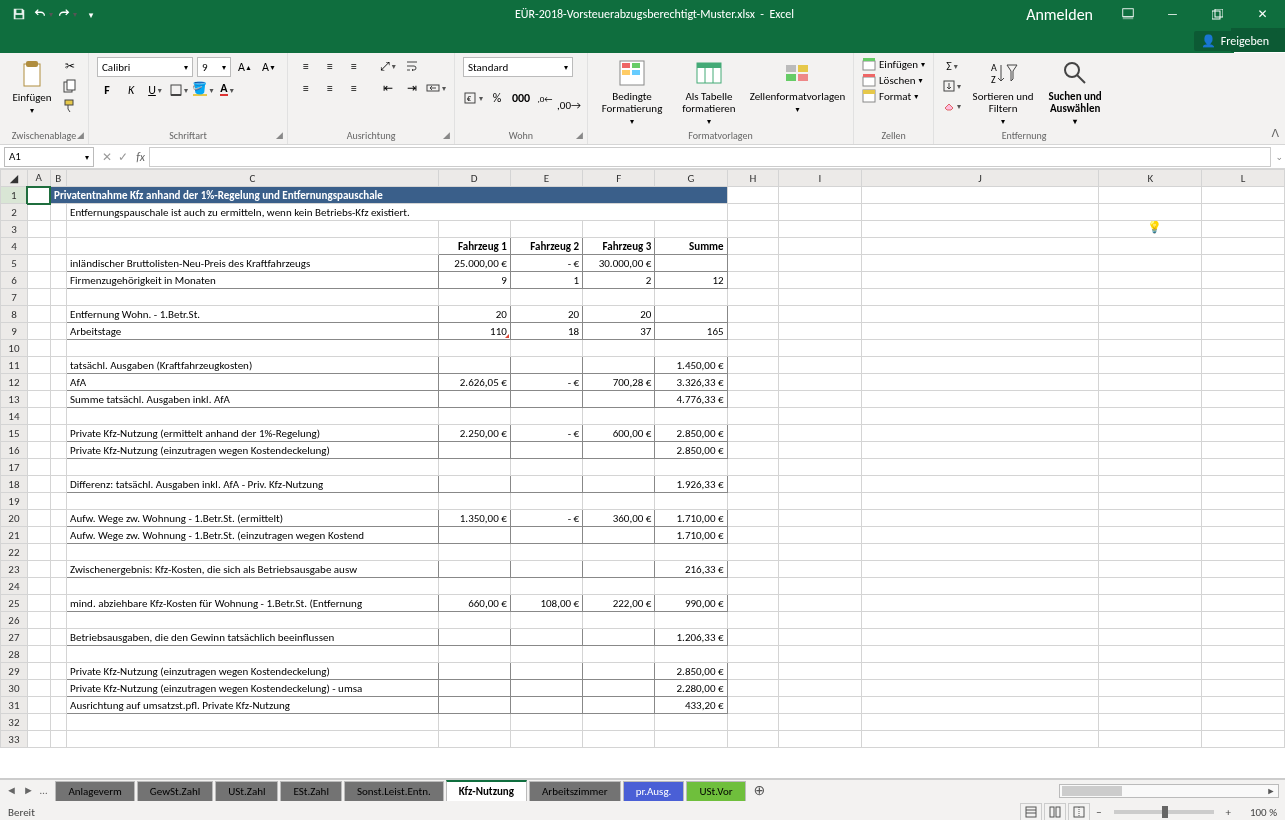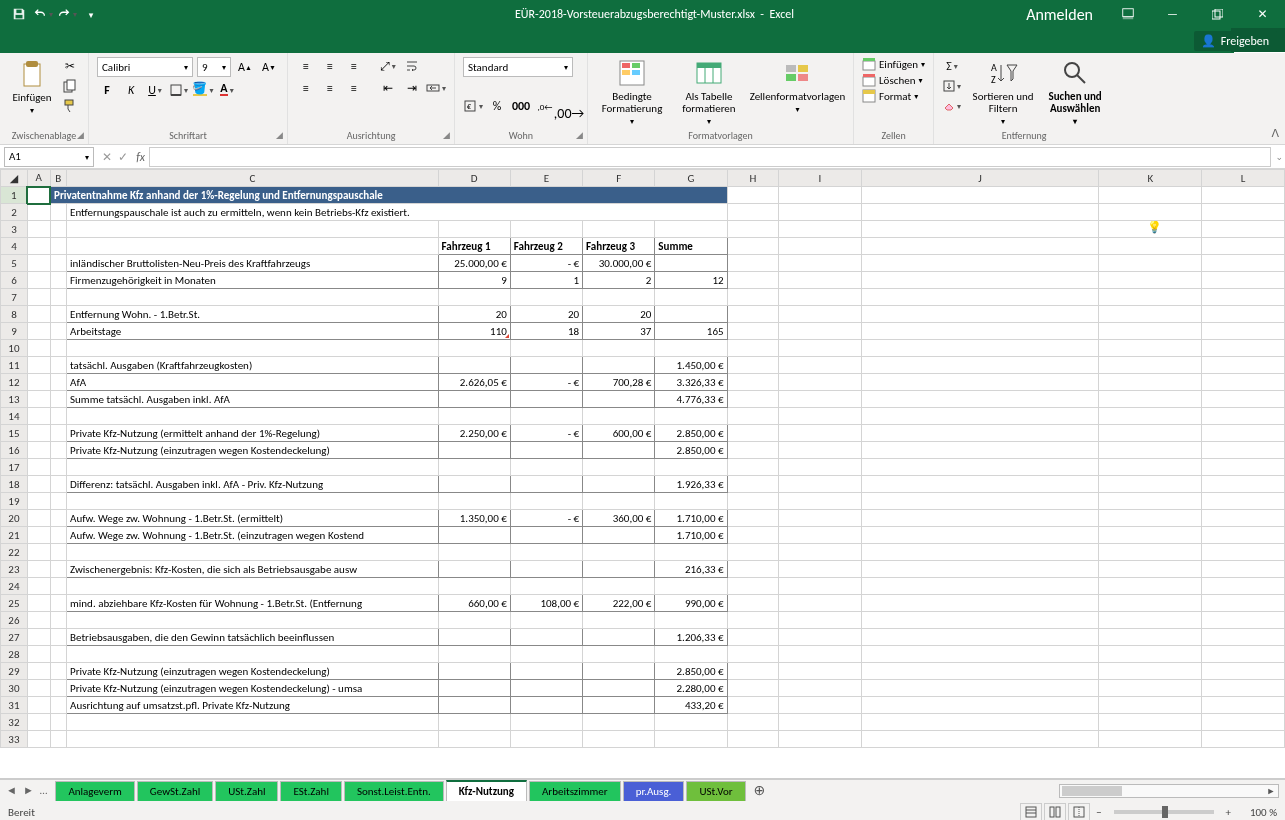--- a/index.html
+++ b/index.html
@@ -49,32 +49,32 @@
 
 
 .grid-wrap { position: relative; height: 610px; overflow: hidden; border-bottom: 1px solid #ccc;}
 table.grid { border-collapse: collapse; table-layout: fixed; width: 1285px; }
 table.grid th, table.grid td { border: 1px solid #d4d4d4; height: 17px; font-size: 11px; padding: 0 3px; overflow: hidden; white-space: nowrap; }
 table.grid th { background: #eceae8; font-weight: normal; color: #333; text-align: center; position: sticky; top: 0; }
 table.grid th.rowhdr { background: #eceae8; text-align: center; width: 26px; }
 .col-A{width:22px;} .col-B{width:16px;} .col-C{width:360px;} .col-D{width:70px;} .col-E{width:70px;} .col-F{width:70px;} .col-G{width:70px;} .col-H{width:50px;} .col-I{width:80px;} .col-J{width:230px;} .col-K{width:100px;} .col-L{width:80px;}
 .hdr-title { background: #3a5f8a; color: #fff; font-weight: bold; }
 .num { text-align: right; }
-td.bhdr { border:1px solid #888 !important; text-align:left; font-weight:bold; }
+td.bhdr { border:1px solid #888 !important; text-align:right; font-weight:bold; }
 td.bcell { border:1px solid #888 !important; }
 .triangle { position: relative; }
 .triangle::after { content:""; position:absolute; bottom:1px; right:1px; width:0; height:0; border-left:4px solid transparent; border-bottom:4px solid #d43; }
 tr.sel th.rowhdr { background:#d9e6d5; }
 
 
 .sheetbar { height: 22px; background: #f3f2f1; display: flex; align-items: center; border-top: 1px solid #ccc; font-size: 11px; }
 .navtabs { display:flex; gap:2px; padding:0 4px; color:#666;}
 .navtabs span{cursor:pointer; padding:0 2px;}
 .sheettab { padding: 3px 12px; border: 1px solid #bbb; border-bottom: none; margin-left: 2px; cursor: pointer; }
-.st-yellow { background: #22c55e; }
+.st-yellow { background: #737373; }
 .st-active { background: #fff; font-weight: bold; border-top: 2px solid #0f6e3e; }
 .st-blue { background: #4a5fd6; color: #fff; }
 .st-green { background: #6fbf3c; }
 .addsheet { padding: 0 8px; font-size: 14px; color: #555; cursor:pointer;}
 .hscroll-area { flex:1; display:flex; align-items:center; justify-content:flex-end; padding-right:6px;}
 .hscroll { width:220px; height:14px; border:1px solid #bbb; background:#f9f9f9; position:relative;}
 .hscroll .thumb{ position:absolute; left:2px; top:1px; width:60px; height:10px; background:#ccc;}
 .hscroll .arr{position:absolute; top:0; width:14px; height:12px; text-align:center; font-size:9px; color:#555;}
 .hscroll .arr.l{left:0;} .hscroll .arr.r{right:0;}
 
@@ -253,41 +253,41 @@
               <rect x="1" y="4" width="12" height="6" fill="none" stroke="#444"></rect>
               <path d="M4 7h6M4 7l2-2m-2 2 2 2" stroke="#444" fill="none"></path>
             </svg>
           </div>
       </div>
     </div>
     <div class="label"><span>Ausrichtung</span><span class="dlg">◢</span></div>
   </div>
 
   <div class="ribbon-group">
-    <div class="rg-col" style="gap:20px;">
+    <div class="rg-col" style="gap:12px;">
       <div class="fontname" style="width:110px;">
           <span>Standard</span>
           <span style="font-size:8px;">▾</span>
         </div>
       <div class="rg-row">
         <div class="smallbtn dd">
             <svg width="14" height="14" viewBox="0 0 14 14">
               <rect x="2" y="2" width="10" height="10" fill="none" stroke="#444"></rect>
               <text x="4" y="10" font-size="8">€</text>
             </svg>
           </div>
         <div class="smallbtn">%</div>
         <div class="smallbtn">
             <b>000</b>
           </div>
         <div class="smallbtn">
             <span style="font-size:9px;">,0←</span>
           </div>
         <div class="smallbtn">
-            <span style="font-size:14px;margin-top:14px;">,00→</span>
+            <span style="font-size:11px;margin-top:14px;">,00→</span>
           </div>
       </div>
     </div>
     <div class="label"><span>Wohn</span><span class="dlg">◢</span></div>
   </div>
 
   <div class="ribbon-group">
     <div class="rg-row" style="align-items:flex-start; gap:10px;">
       <div class="bigbtn" style="width:72px;">
         <svg viewBox="0 0 32 32">

